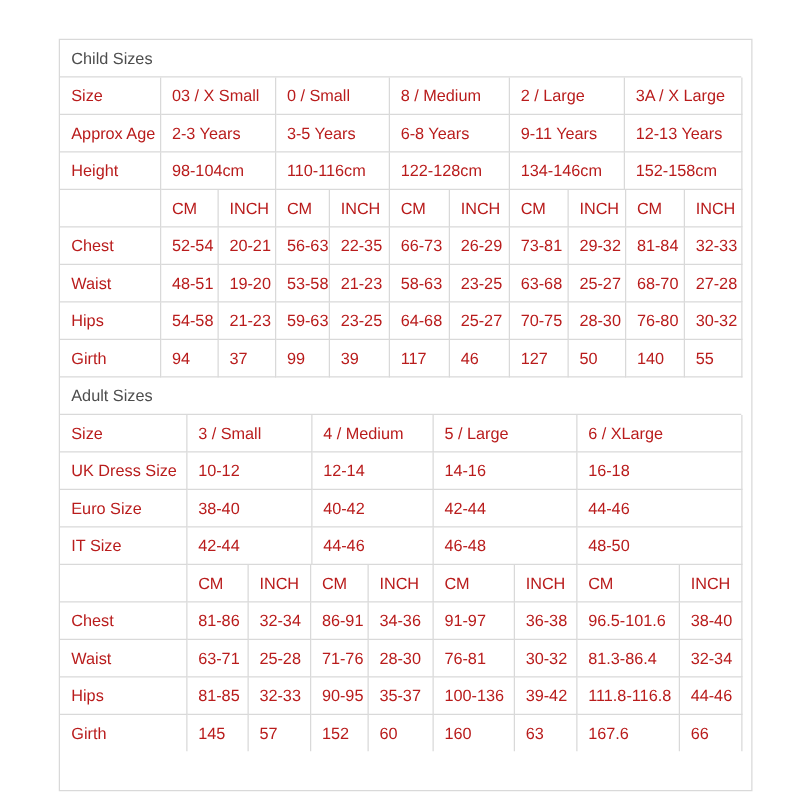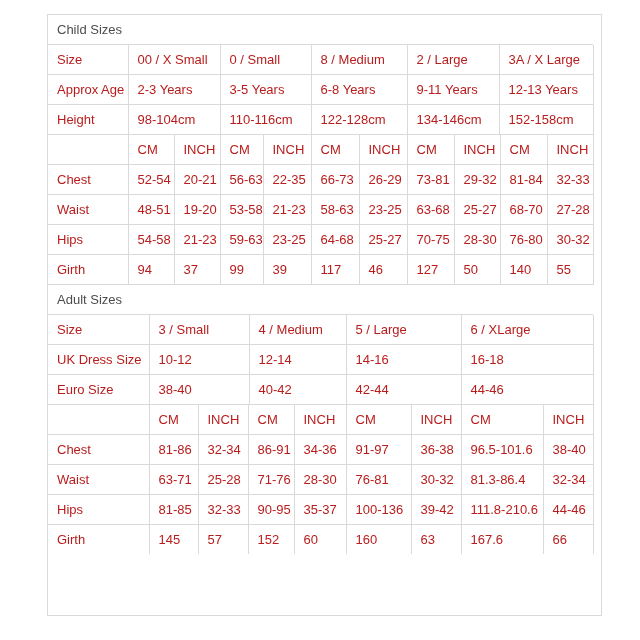--- a/index.html
+++ b/index.html
@@ -6,21 +6,21 @@
     margin: 0;
     padding: 0;
     width: 640px;
     height: 640px;
     background: #ffffff;
     font-family: "Liberation Sans", "DejaVu Sans", sans-serif;
   }
   .card {
     position: absolute;
     left: 47px;
-    top: 14px;
+    top: 31px;
     width: 555px;
     height: 602px;
     box-sizing: border-box;
     border: 1px solid #d9d9d9;
     background: #ffffff;
     overflow: hidden;
   }
   .section-title {
     box-sizing: border-box;
     width: 545px;
@@ -63,21 +63,21 @@
       <col style="width:80px">
         <col style="width:92px">
         <col style="width:91px">
       <col style="width:96px">
         <col style="width:92px">
         <col style="width:94px">
     </colgroup>
     <tbody>
         <tr>
       <td>Size</td>
-      <td>00 / X Small</td>
+      <td>03 / X Small</td>
       <td>0 / Small</td>
       <td>8 / Medium</td>
       <td>2 / Large</td>
       <td>3A / X Large</td>
     </tr>
     <tr>
       <td>Approx Age</td>
       <td>2-3 Years</td>
       <td>3-5 Years</td>
       <td>6-8 Years</td>
@@ -203,20 +203,27 @@
       <td>14-16</td>
       <td>16-18</td>
     </tr>
     <tr>
       <td>Euro Size</td>
       <td>38-40</td>
       <td>40-42</td>
       <td>42-44</td>
       <td>44-46</td>
     </tr>
+    <tr>
+      <td>IT Size</td>
+      <td>42-44</td>
+      <td>44-46</td>
+      <td>46-48</td>
+      <td>48-50</td>
+    </tr>
   </tbody>
     </table>
 
   <table class="tbl adult-measure">
     <colgroup>
       <col style="width:101px">
         <col style="width:49px">
         <col style="width:50px">
         <col style="width:46px">
       <col style="width:52px">
@@ -260,21 +267,21 @@
       <td>32-34</td>
     </tr>
     <tr>
       <td>Hips</td>
       <td>81-85</td>
       <td>32-33</td>
       <td>90-95</td>
       <td>35-37</td>
       <td>100-136</td>
       <td>39-42</td>
-      <td>111.8-210.6</td>
+      <td>111.8-116.8</td>
       <td>44-46</td>
     </tr>
     <tr>
       <td>Girth</td>
       <td>145</td>
       <td>57</td>
       <td>152</td>
       <td>60</td>
       <td>160</td>
       <td>63</td>

